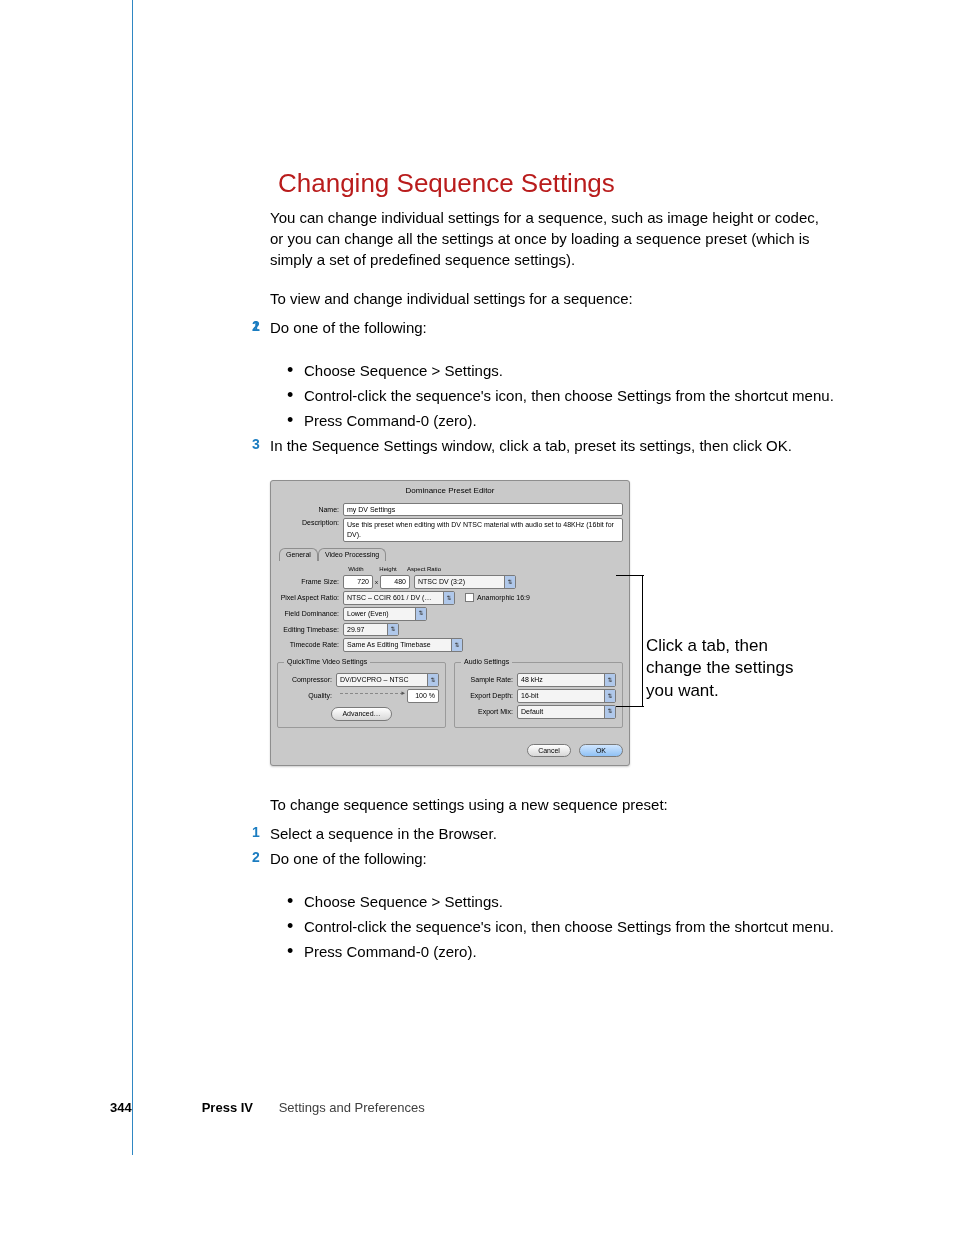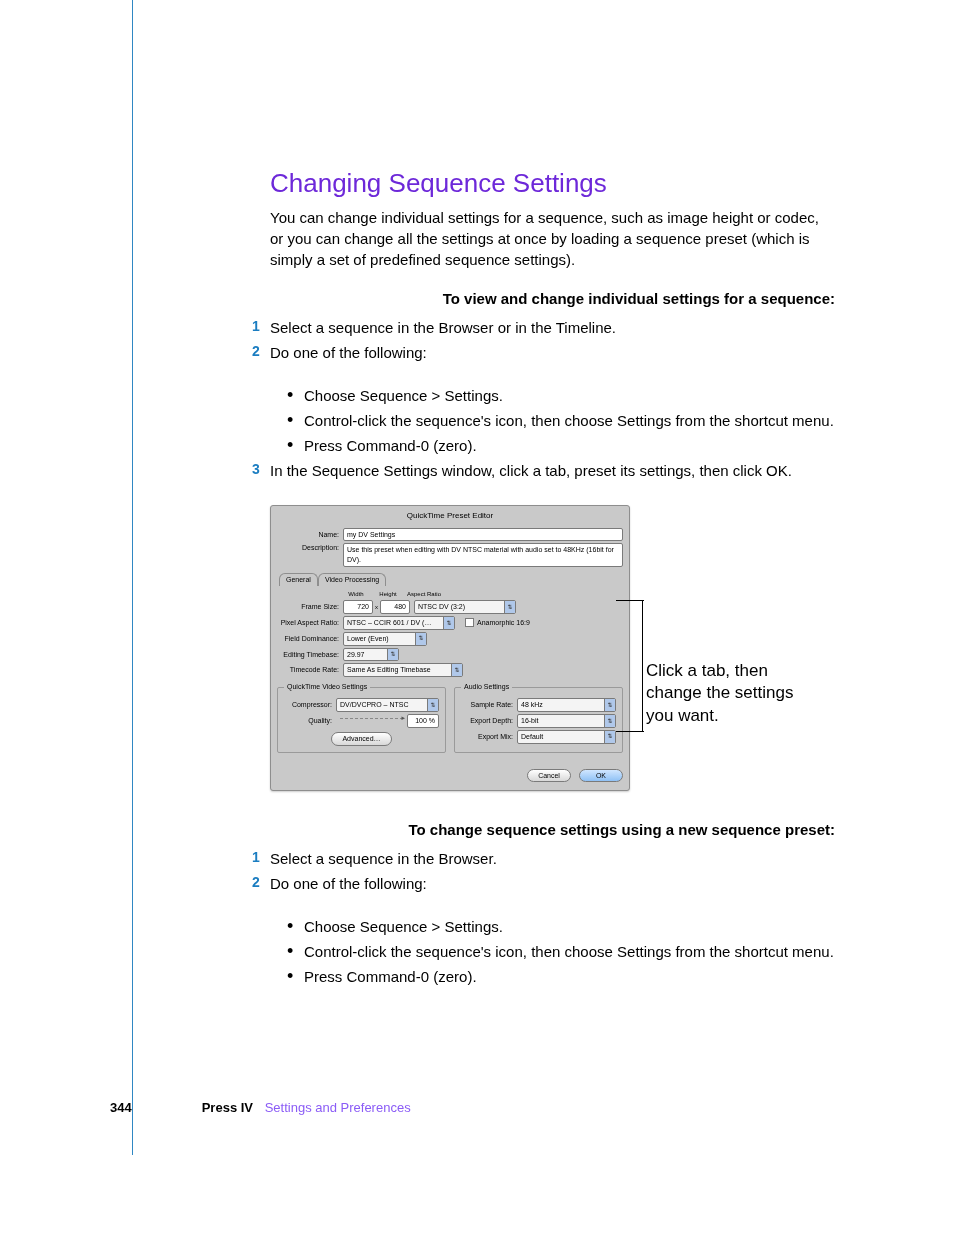--- a/index.html
+++ b/index.html
@@ -1,21 +1,21 @@
 <!DOCTYPE html>
 <html><head>
 <meta charset="utf-8">
 <style>
   html,body{margin:0;padding:0;background:#fff;color:#000;font-family:"Myriad Pro","Helvetica Neue",Arial,sans-serif;font-size:15px;line-height:1.4;}
   .page{position:relative;width:954px;height:1235px;margin:0 auto;}
   .vline{position:absolute;left:132px;top:0;width:0;height:1155px;border-left:1px solid #2f87c3;}
   .content{position:absolute;left:270px;top:165px;width:565px;}
-  h1{color:#6d28d9;font-weight:400;font-size:26px;margin:0 0 6px 0;}
+  h1{color:#b91c1c;font-weight:400;font-size:26px;margin:0 0 6px 8px;}
   p{margin:0 0 8px 0;}
-  .em{font-weight:700;margin-top:18px;text-align:right;}
+  .em{font-weight:400;margin-top:18px;}
   ol.steps{list-style:none;padding:0;margin:4px 0 0 0;}
   ol.steps>li{position:relative;padding-left:0;margin:4px 0;}
   ol.steps>li .num{position:absolute;left:-18px;top:0;color:#1b7dc1;font-weight:700;font-size:14px;}
   ul.bul{list-style:none;padding:0;margin:22px 0 0 20px;}
   ul.bul>li{position:relative;padding-left:14px;margin:4px 0;}
   ul.bul>li::before{content:"•";position:absolute;left:-3px;top:-2px;font-size:18px;color:#000;}
 
   
   .dlg-wrap{position:relative;margin-top:24px;width:560px;}
   .dlg{width:346px;background:#c9c9c9;border:1px solid #8e8e8e;border-radius:3px;font-size:7px;color:#000;padding:4px 6px 8px 6px;box-shadow:0 1px 2px rgba(0,0,0,0.2);}
@@ -42,48 +42,48 @@
   .slider::after{content:"▸";position:absolute;right:-2px;top:-6px;font-size:7px;color:#555;}
 
   .callout{position:absolute;left:376px;top:155px;width:170px;font-size:17px;line-height:1.3;}
   .call-line{position:absolute;left:346px;top:95px;width:28px;height:0;border-top:1px solid #000;}
   .call-line2a{position:absolute;left:346px;top:226px;width:28px;height:0;border-top:1px solid #000;}
   .call-v{position:absolute;left:372px;top:95px;width:0;height:132px;border-left:1px solid #000;}
 
   .footer{position:absolute;left:110px;top:1099px;font-size:13px;display:flex;align-items:baseline;gap:70px;}
   .footer .pg{font-weight:700;}
   .footer .pt{font-weight:700;}
-  .footer .sec{color:#8b5cf6;margin-left:8px;font-weight:400;}
+  .footer .sec{color:#404040;margin-left:22px;font-weight:400;}
 </style>
 </head>
 <body>
 
 <div class="page">
   <div class="vline"></div>
 
   <div class="content">
     <h1>Changing Sequence Settings</h1>
     <p>You can change individual settings for a sequence, such as image height or codec, or you can change all the settings at once by loading a sequence preset (which is simply a set of predefined sequence settings).</p>
 
     <p class="em">To view and change individual settings for a sequence:</p>
     <ol class="steps">
-      <li><span class="num">1</span><span>Select a sequence in the Browser or in the Timeline.</span></li>
+      <li><span class="num">1</span></li>
       <li><span class="num">2</span><span>Do one of the following:</span>
         <ul class="bul">
           <li><span>Choose Sequence &gt; Settings.</span></li>
           <li><span>Control-click the sequence's icon, then choose Settings from the shortcut menu.</span></li>
           <li><span>Press Command-0 (zero).</span></li>
         </ul>
       </li>
       <li><span class="num">3</span><span>In the Sequence Settings window, click a tab, preset its settings, then click OK.</span></li>
     </ol>
 
     <div class="dlg-wrap">
       <div class="dlg">
-        <div class="title">QuickTime Preset Editor</div>
+        <div class="title">Dominance Preset Editor</div>
 
         <div class="row">
           <span class="lbl">Name:</span>
           <span class="field full">my DV Settings</span>
         </div>
         <div class="row" style="align-items:flex-start;">
           <span class="lbl">Description:</span>
           <span class="field full" style="min-height:18px;">Use this preset when editing with DV NTSC material with audio set to 48KHz (16bit for DV).</span>
         </div>
 

